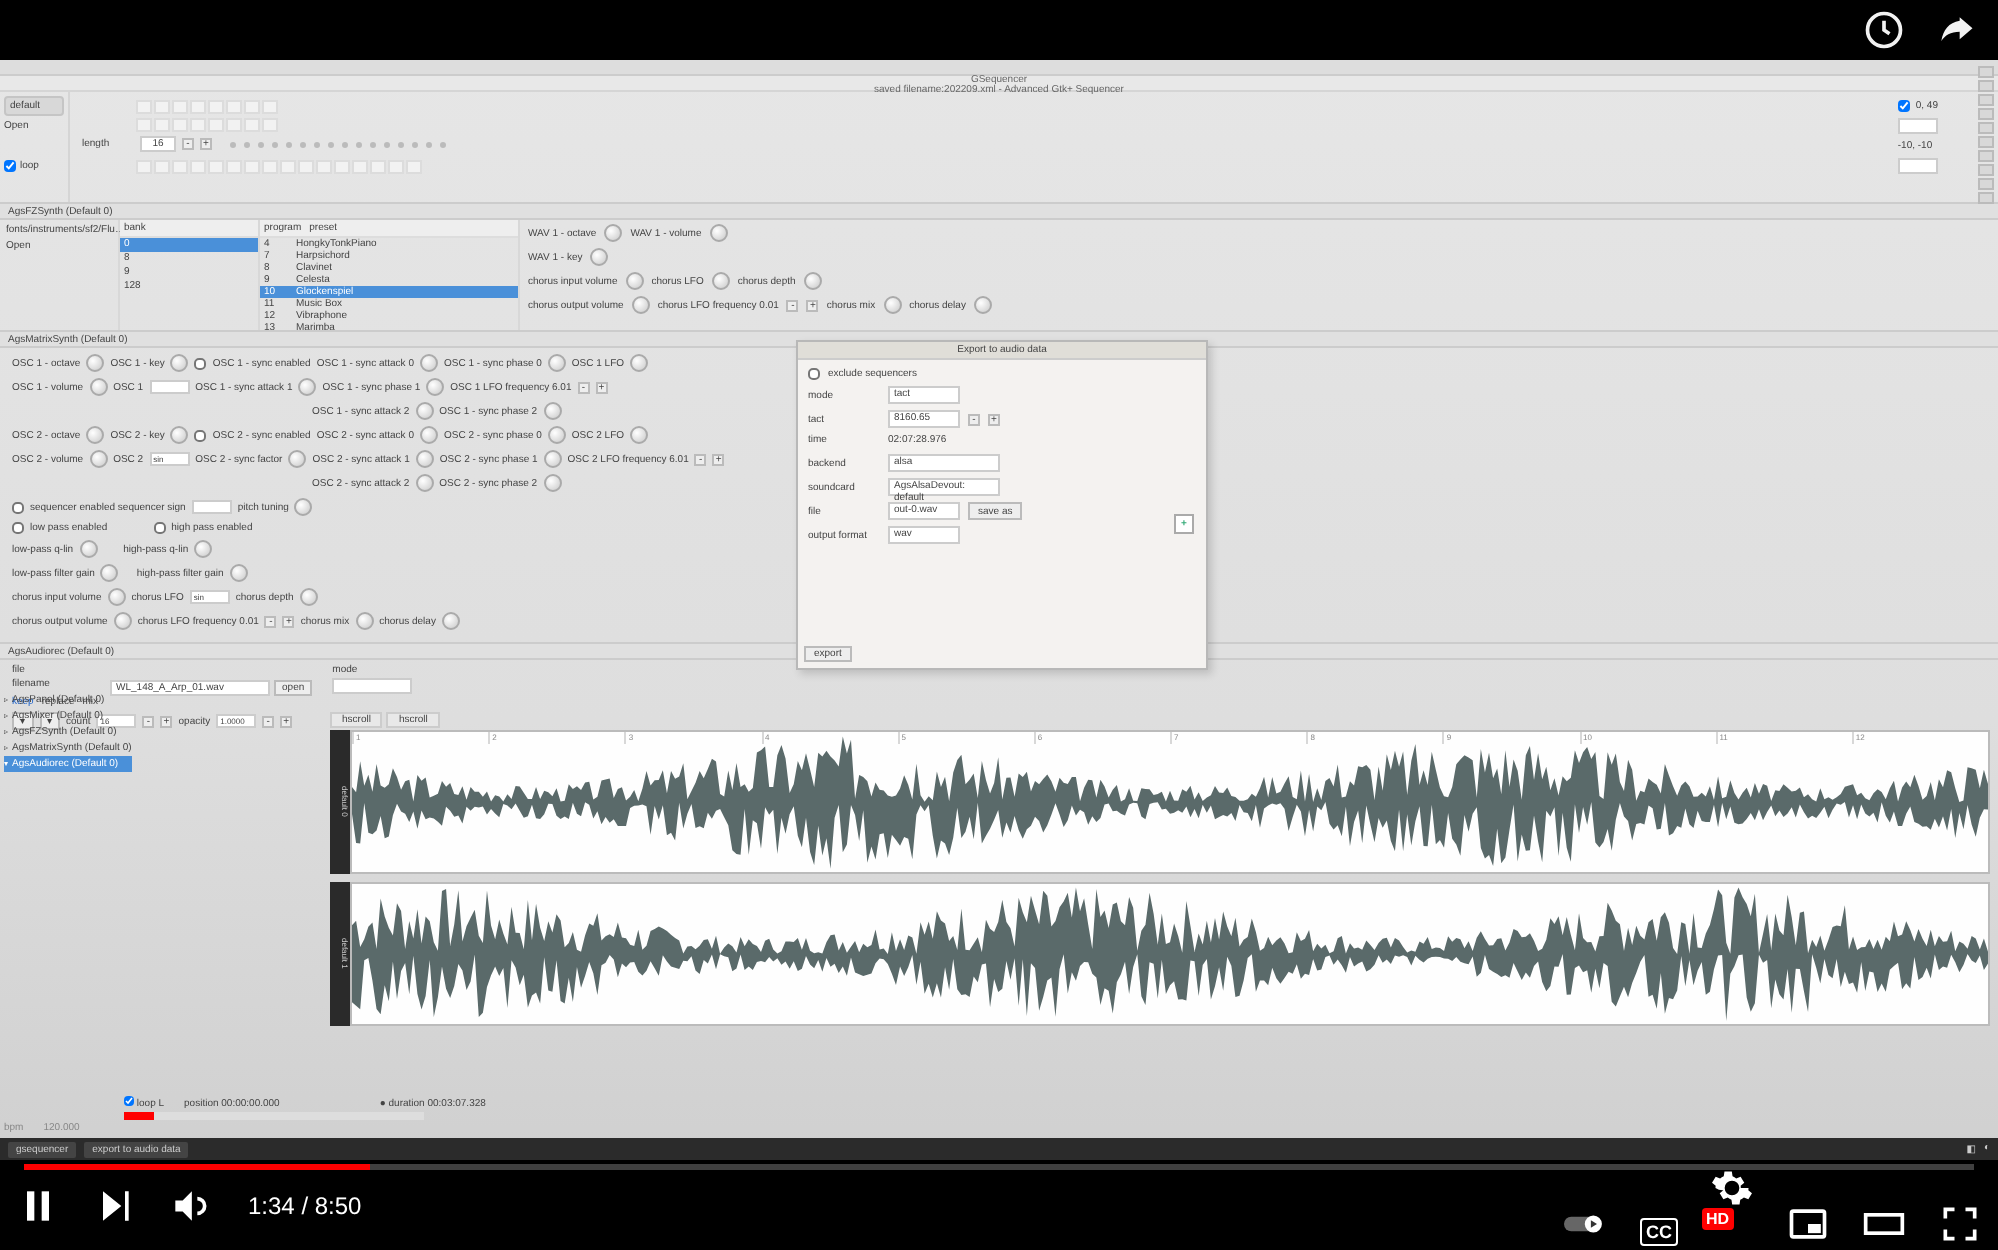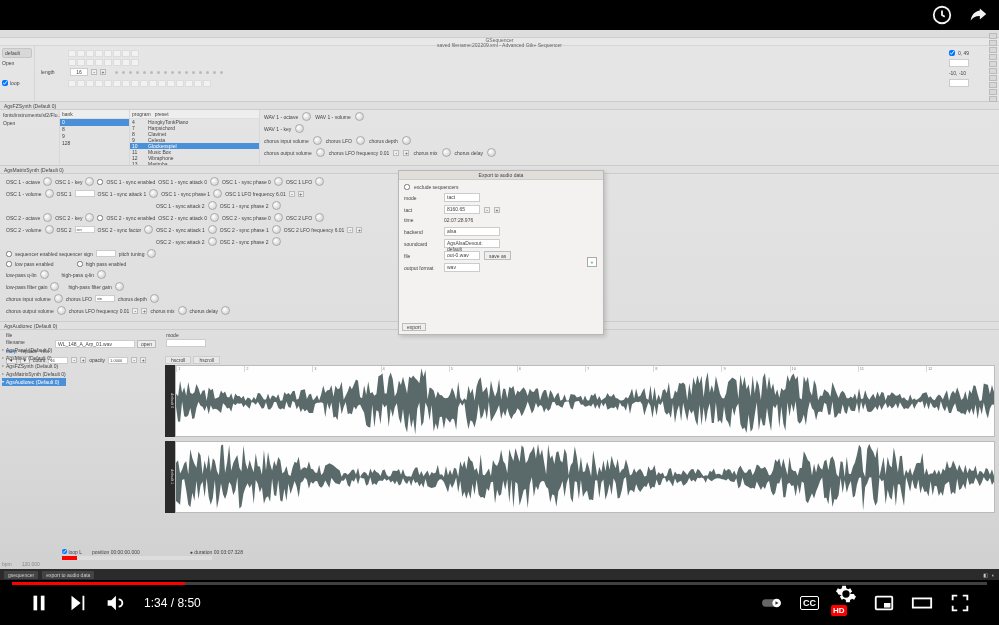--- a/index.html
+++ b/index.html
@@ -4,26 +4,26 @@
 <style>
 * { margin: 0; padding: 0; box-sizing: border-box; font-family: sans-serif; }
 body { width: 999px; height: 625px; background: #000; overflow: hidden; position: relative; }
 
 
 .yt-title-bar { position: absolute; top: 0; left: 0; right: 0; height: 30px; background: linear-gradient(180deg, rgba(0,0,0,0.8), rgba(0,0,0,0)); z-index: 100; display: flex; align-items: center; padding: 0 10px; }
 .yt-title { color: #fff; font-size: 16px; font-weight: 400; }
 .yt-title-right { margin-left: auto; display: flex; gap: 14px; align-items: center; }
 .yt-icon { width: 22px; height: 22px; fill: #fff; opacity: 0.95; }
 
-.yt-bottom { position: absolute; bottom: 0; left: 0; right: 0; height: 45px; background: linear-gradient(0deg, rgba(0,0,0,0.8), rgba(0,0,0,0)); z-index: 100; display: flex; align-items: center; padding: 0 28px; gap: 40px; }
+.yt-bottom { position: absolute; bottom: 0; left: 0; right: 0; height: 45px; background: linear-gradient(0deg, rgba(0,0,0,0.8), rgba(0,0,0,0)); z-index: 100; display: flex; align-items: center; padding: 0 8px; gap: 40px; }
 .yt-progress-container { position: absolute; bottom: 40px; left: 12px; right: 12px; height: 3px; z-index: 101; }
 .yt-progress-bg { width: 100%; height: 3px; background: rgba(255,255,255,0.25); }
 .yt-progress-fg { height: 3px; background: #f00; width: 17.7%; position: relative; top: -3px; }
 .yt-controls-left, .yt-controls-right { display: flex; align-items: center; gap: 16px; }
-.yt-controls-right { margin-left: auto; }
+.yt-controls-right { margin-left: auto; align-items: flex-end; }
 .yt-btn svg { width: 22px; height: 22px; fill: #fff; display: block; }
 .yt-time { color: #fff; font-size: 12px; margin-left: 2px; }
 .yt-cc { border: 1px solid #fff; color: #fff; font-size: 9px; padding: 1px 2px; font-weight: bold; border-radius: 2px; }
 .yt-hd { background: #f00; color: #fff; font-size: 8px; padding: 1px 2px; font-weight: bold; border-radius: 2px; position: relative; top: -6px; left: -4px; }
 
 
 .app-viewport { position: absolute; top: 30px; left: 0; right: 0; bottom: 45px; background: linear-gradient(180deg, #e6e6e6 0%, #dedede 60%, #d0d0d0 100%); overflow: hidden; font-size: 6px; color: #444; }
 
 .app-titlebar { height: 8px; background: #ddd; border-bottom: 1px solid #ccc; }
 .app-menubar { height: 8px; background: #e8e8e8; border-bottom: 1px solid #d5d5d5; position: relative; }

